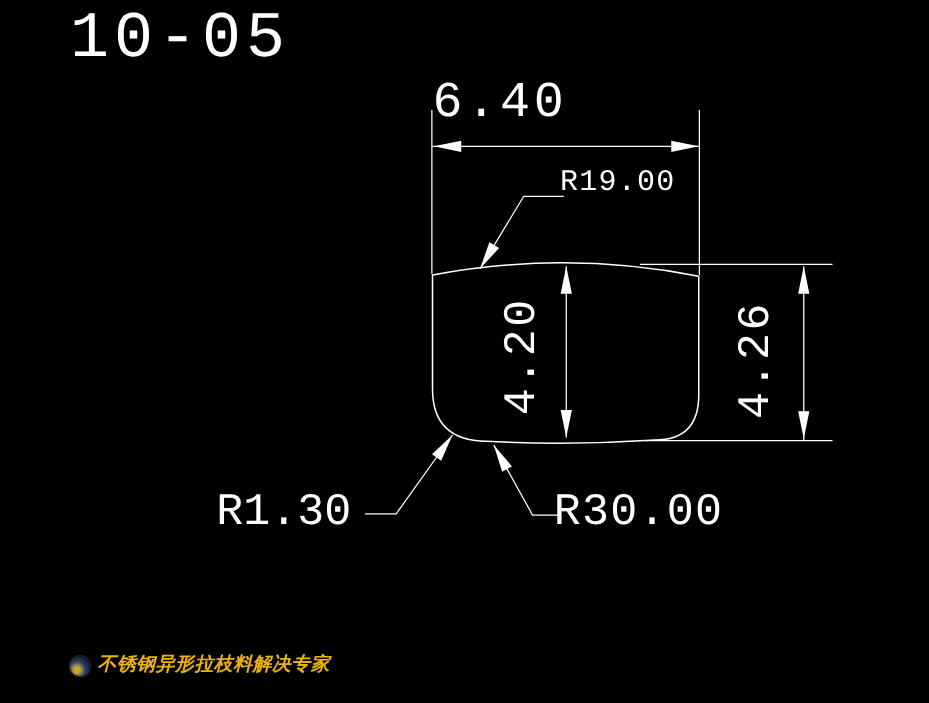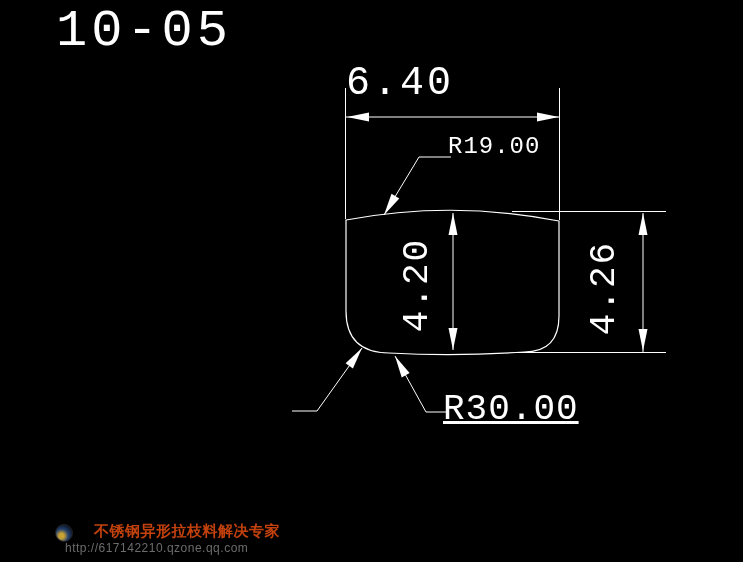--- a/index.html
+++ b/index.html
@@ -10,33 +10,33 @@
   }
   #drawing-svg{position:absolute;left:0;top:0;}
   .cad-text{
     position:absolute;color:#fff;white-space:nowrap;line-height:1;
     font-family:"Liberation Mono","DejaVu Sans Mono",monospace;
   }
   .title{left:20px;top:6px;font-size:52px;letter-spacing:4px;}
   .dim-640{left:310px;top:64px;width:214px;font-size:40px;letter-spacing:3px;}
   .r19{left:412px;top:135px;font-size:24px;letter-spacing:1px;}
   .r130{left:137px;top:392px;font-size:36px;letter-spacing:0px;}
-  .r3000{left:407px;top:392px;font-size:36px;letter-spacing:1px;text-decoration:underline;}
+  .r3000{left:407px;top:392px;font-size:36px;letter-spacing:1px;}
   .v420{left:313px;top:266px;width:140px;height:38px;text-align:center;font-size:36px;letter-spacing:2px;
         transform:rotate(-90deg);}
   .v426{left:500px;top:269px;width:140px;height:38px;text-align:center;font-size:36px;letter-spacing:2px;
         transform:rotate(-90deg);}
   .wm-icon{
     position:absolute;left:19px;top:524px;width:18px;height:18px;border-radius:50%;
     background:radial-gradient(circle at 35% 68%, #c8a334 0 16%, #24406e 45%, #0a1020 80%);
     border:1px solid #222;box-sizing:border-box;
   }
   .wm-text{
-    position:absolute;left:58px;top:522px;font-size:15px;color:#c2410c;font-weight:600;
-    font-family:"Liberation Sans","DejaVu Sans",sans-serif;letter-spacing:0.5px;
+    position:absolute;left:42px;top:522px;font-size:15px;color:#eab308;font-weight:600;
+    font-family:"Liberation Sans","DejaVu Sans",sans-serif;letter-spacing:0.5px;font-style:italic;
   }
   .wm-url{
     position:absolute;left:29px;top:541px;font-size:12px;color:#6c6c6c;
     font-family:"Liberation Sans","DejaVu Sans",sans-serif;letter-spacing:0.5px;
   }
 </style>
 </head>
 <body>
 
 <div id="stage">
@@ -78,20 +78,20 @@
   <div class="cad-text title">10-05</div>
 
   <div class="cad-text dim-640">6.40</div>
 
   <div class="cad-text r19">R19.00</div>
 
   <div class="cad-text v420">4.20</div>
 
   <div class="cad-text v426">4.26</div>
 
+  <div class="cad-text r130">R1.30</div>
 
   <div class="cad-text r3000">R30.00</div>
 
   <div class="wm-icon"></div>
   <div class="wm-text">不锈钢异形拉枝料解决专家</div>
-  <div class="wm-url">http://617142210.qzone.qq.com</div>
 
 </div>
 
 </body></html>

